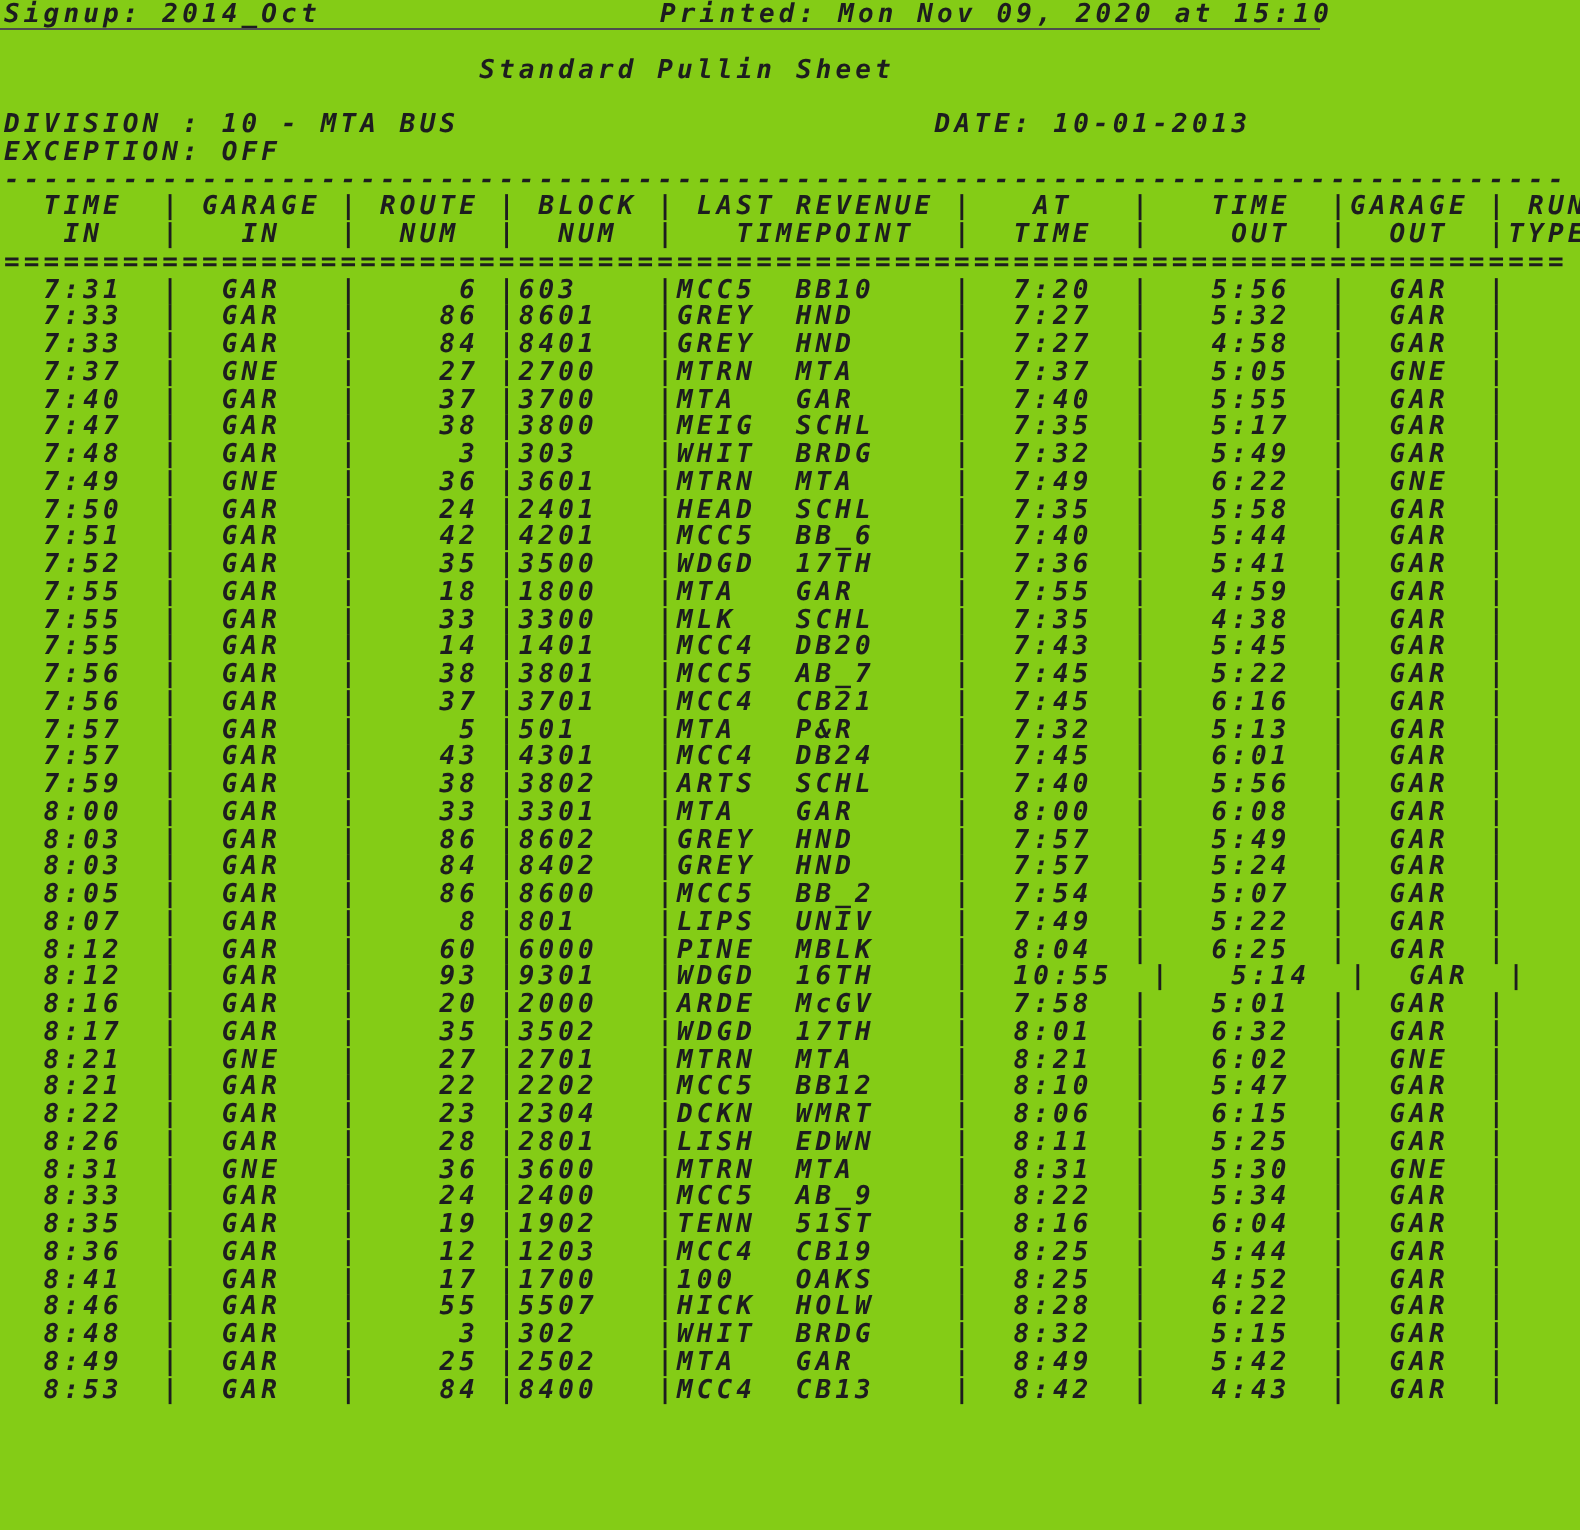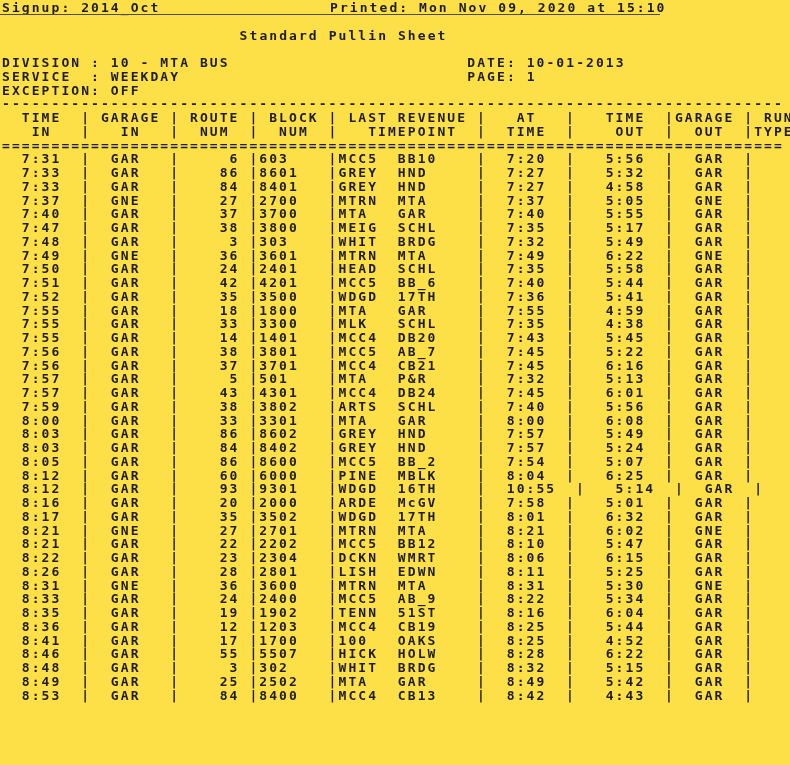--- a/index.html
+++ b/index.html
@@ -1,27 +1,28 @@
 <!DOCTYPE html>
 <html><head>
 <meta charset="utf-8">
 <style>
   html,body{margin:0;padding:0;background:#fff;}
   .page{
     position:relative;
     width:790px;height:765px;
-    background:#fde047;
+    background:#84cc16;
     overflow:hidden;
     box-sizing:border-box;
     padding:1px 4px 0 2px;
     font-family:"DejaVu Sans Mono","Liberation Mono",monospace;
     font-weight:bold;
     font-size:13px;
     letter-spacing:2.07px;   
     color:#1d1d1f;
+    font-style:italic;
   }
   .line{
     position:relative;
     height:13.75px;
     line-height:13.75px;
     white-space:pre;
   }
   .pos{position:absolute;top:0;white-space:pre;}
   .hrule{position:absolute;left:-2px;top:13px;width:660px;height:1px;background:#4d4d4d;}
 </style>
@@ -42,24 +43,20 @@
     <span class="pos" style="left:237.6px">Standard Pullin Sheet</span>
   </div>
 
   <div class="line"></div>
 
   <div class="line">
     <span class="pos" style="left:0">DIVISION : 10 - MTA BUS</span>
     <span class="pos" style="left:465.3px">DATE: 10-01-2013</span>
   </div>
 
-  <div class="line">
-    <span class="pos" style="left:0">SERVICE  : WEEKDAY</span>
-    <span class="pos" style="left:465.3px">PAGE: 1</span>
-  </div>
 
   <div class="line">
     <span class="pos" style="left:0">EXCEPTION: OFF</span>
   </div>
 
   <div class="line">-------------------------------------------------------------------------------</div>
 
   <div id="table-lines">
       <div class="line">  TIME  | GARAGE | ROUTE | BLOCK | LAST REVENUE |   AT   |   TIME  |GARAGE | RUN</div>
       <div class="line">   IN   |   IN   |  NUM  |  NUM  |   TIMEPOINT  |  TIME  |    OUT  |  OUT  |TYPE</div>
@@ -80,20 +77,21 @@
       <div class="line">  7:55  |  GAR   |    14 |1401   |MCC4  DB20    |  7:43  |   5:45  |  GAR  |    </div>
       <div class="line">  7:56  |  GAR   |    38 |3801   |MCC5  AB_7    |  7:45  |   5:22  |  GAR  |    </div>
       <div class="line">  7:56  |  GAR   |    37 |3701   |MCC4  CB21    |  7:45  |   6:16  |  GAR  |    </div>
       <div class="line">  7:57  |  GAR   |     5 |501    |MTA   P&amp;R     |  7:32  |   5:13  |  GAR  |    </div>
       <div class="line">  7:57  |  GAR   |    43 |4301   |MCC4  DB24    |  7:45  |   6:01  |  GAR  |    </div>
       <div class="line">  7:59  |  GAR   |    38 |3802   |ARTS  SCHL    |  7:40  |   5:56  |  GAR  |    </div>
       <div class="line">  8:00  |  GAR   |    33 |3301   |MTA   GAR     |  8:00  |   6:08  |  GAR  |    </div>
       <div class="line">  8:03  |  GAR   |    86 |8602   |GREY  HND     |  7:57  |   5:49  |  GAR  |    </div>
       <div class="line">  8:03  |  GAR   |    84 |8402   |GREY  HND     |  7:57  |   5:24  |  GAR  |    </div>
       <div class="line">  8:05  |  GAR   |    86 |8600   |MCC5  BB_2    |  7:54  |   5:07  |  GAR  |    </div>
+      <div class="line">  8:07  |  GAR   |     8 |801    |LIPS  UNIV    |  7:49  |   5:22  |  GAR  |    </div>
       <div class="line">  8:12  |  GAR   |    60 |6000   |PINE  MBLK    |  8:04  |   6:25  |  GAR  |    </div>
       <div class="line">  8:12  |  GAR   |    93 |9301   |WDGD  16TH    |  10:55  |   5:14  |  GAR  |    </div>
       <div class="line">  8:16  |  GAR   |    20 |2000   |ARDE  McGV    |  7:58  |   5:01  |  GAR  |    </div>
       <div class="line">  8:17  |  GAR   |    35 |3502   |WDGD  17TH    |  8:01  |   6:32  |  GAR  |    </div>
       <div class="line">  8:21  |  GNE   |    27 |2701   |MTRN  MTA     |  8:21  |   6:02  |  GNE  |    </div>
       <div class="line">  8:21  |  GAR   |    22 |2202   |MCC5  BB12    |  8:10  |   5:47  |  GAR  |    </div>
       <div class="line">  8:22  |  GAR   |    23 |2304   |DCKN  WMRT    |  8:06  |   6:15  |  GAR  |    </div>
       <div class="line">  8:26  |  GAR   |    28 |2801   |LISH  EDWN    |  8:11  |   5:25  |  GAR  |    </div>
       <div class="line">  8:31  |  GNE   |    36 |3600   |MTRN  MTA     |  8:31  |   5:30  |  GNE  |    </div>
       <div class="line">  8:33  |  GAR   |    24 |2400   |MCC5  AB_9    |  8:22  |   5:34  |  GAR  |    </div>

